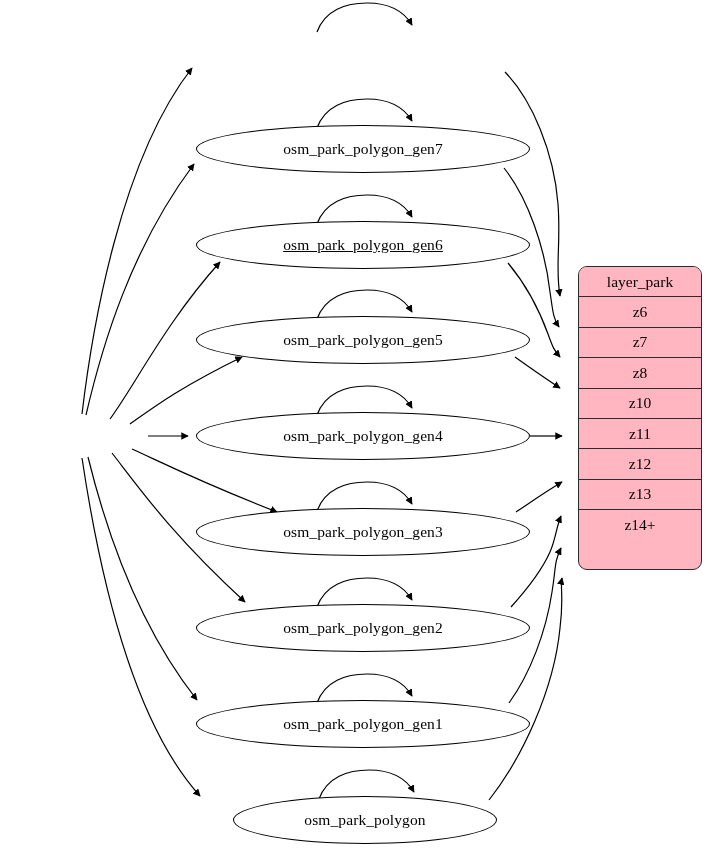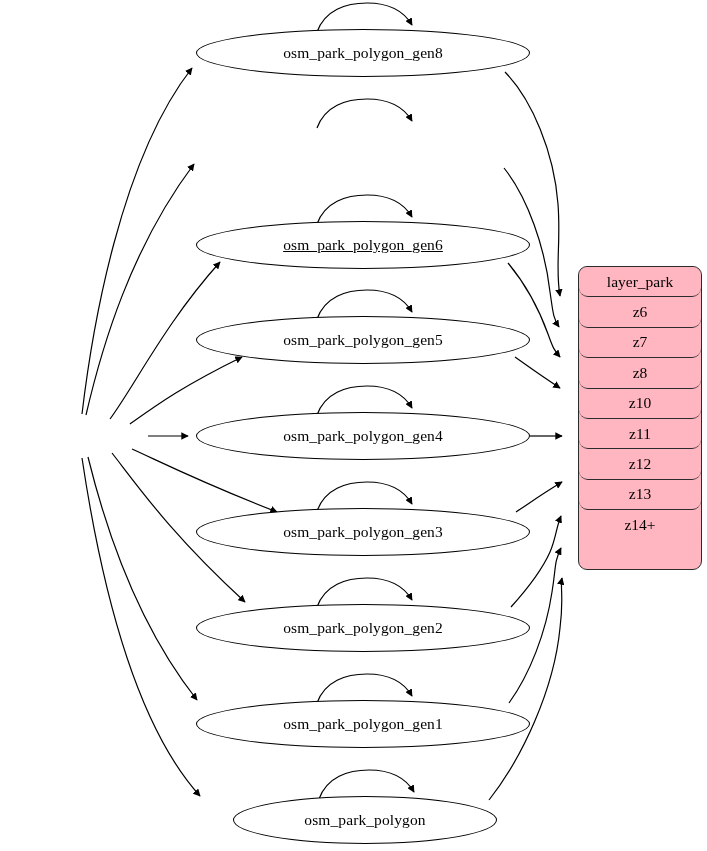--- a/index.html
+++ b/index.html
@@ -53,21 +53,20 @@
   }
   .record-row {
     box-sizing: border-box;
     display: flex;
     align-items: center;
     justify-content: center;
     color: #000000;
     font-size: 15.5px;
     border-bottom: 1.3px solid #2b2b2b;
     background: #ffb6c1;
-    border-radius: 9px;
   }
   .record-row:last-child {
     border-bottom: none;
   }
 </style>
 </head>
 <body>
 
 <div id="graph-root">
 
@@ -109,24 +108,24 @@
       <path d="M 317,319 C 325,297 346,290 367,290 C 385,290 402,295 412,312" marker-end="url(#arrow)"></path>
       <path d="M 317,415 C 325,393 346,386 367,386 C 385,386 402,391 412,408" marker-end="url(#arrow)"></path>
       <path d="M 317,511 C 325,489 346,482 367,482 C 385,482 402,487 412,504" marker-end="url(#arrow)"></path>
       <path d="M 317,607 C 325,585 346,578 367,578 C 385,578 402,583 412,600" marker-end="url(#arrow)"></path>
       <path d="M 317,703 C 325,681 346,674 367,674 C 385,674 402,679 412,696" marker-end="url(#arrow)"></path>
       <path d="M 319,799 C 327,777 348,770 369,770 C 387,770 404,775 414,792" marker-end="url(#arrow)"></path>
     </g>
   </svg>
 
 
-  <div class="node-ellipse" style="left:196px; top:29px; width:334px; height:48px;">
-    <span class="node-label">osm_park_polygon_gen8</span>
+
+  <div class="node-ellipse" style="left:196px; top:125px; width:334px; height:48px;">
+    <span class="node-label">osm_park_polygon_gen7</span>
   </div>
-
 
   <div class="node-ellipse" style="left:196px; top:221px; width:334px; height:48px;text-decoration:underline;">
     <span class="node-label">osm_park_polygon_gen6</span>
   </div>
 
   <div class="node-ellipse" style="left:196px; top:316px; width:334px; height:48px;">
     <span class="node-label">osm_park_polygon_gen5</span>
   </div>
 
   <div class="node-ellipse" style="left:196px; top:412px; width:334px; height:48px;">

